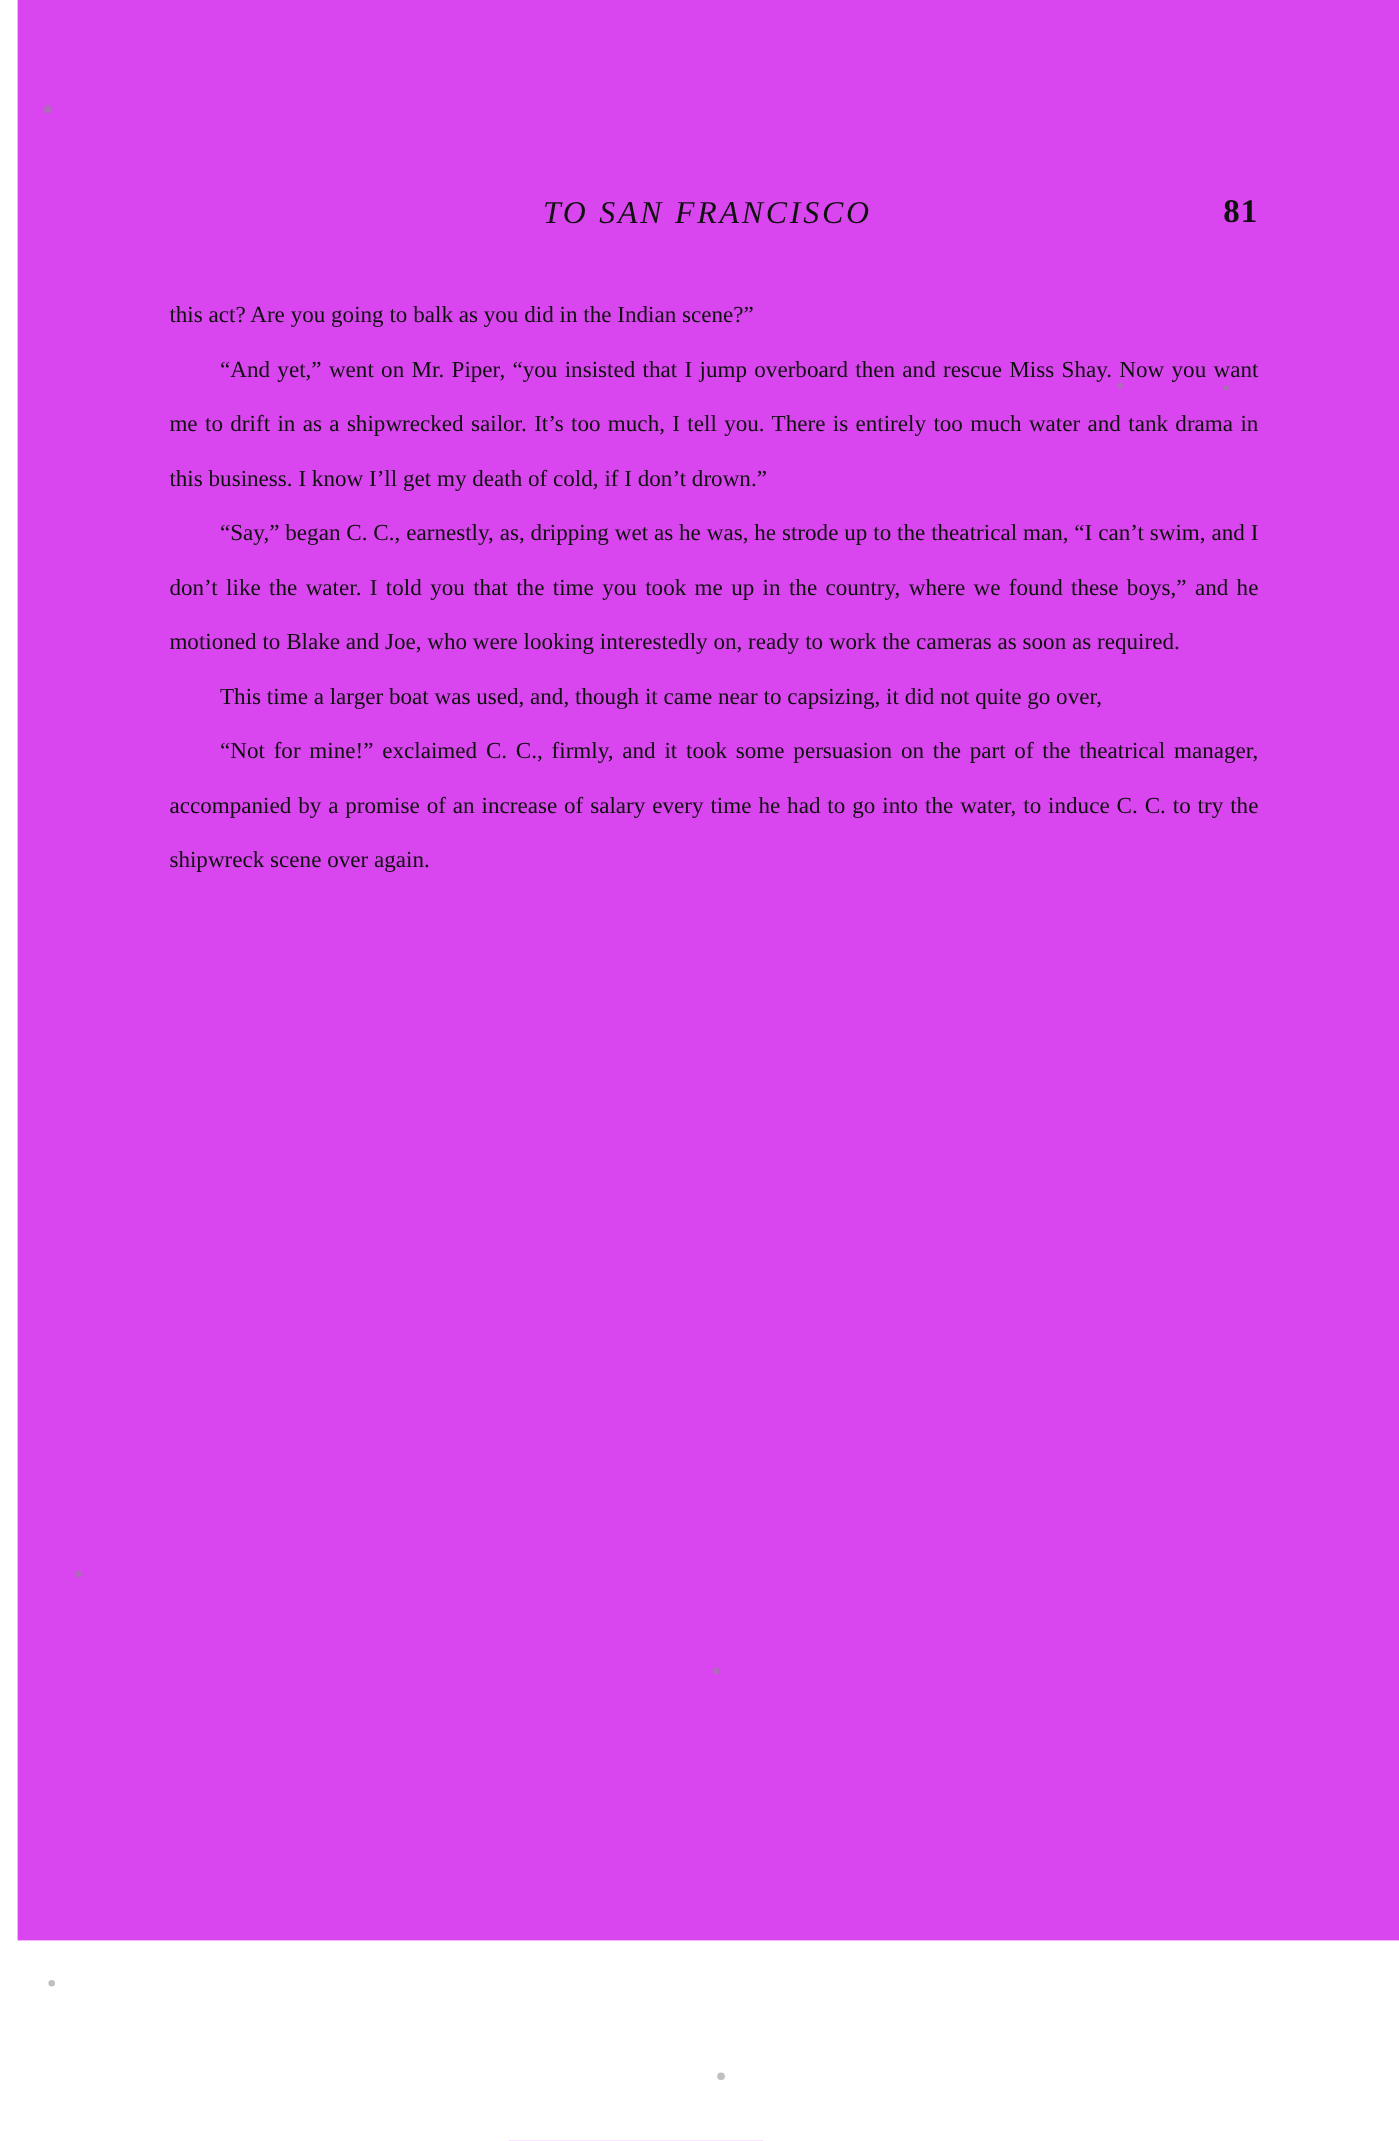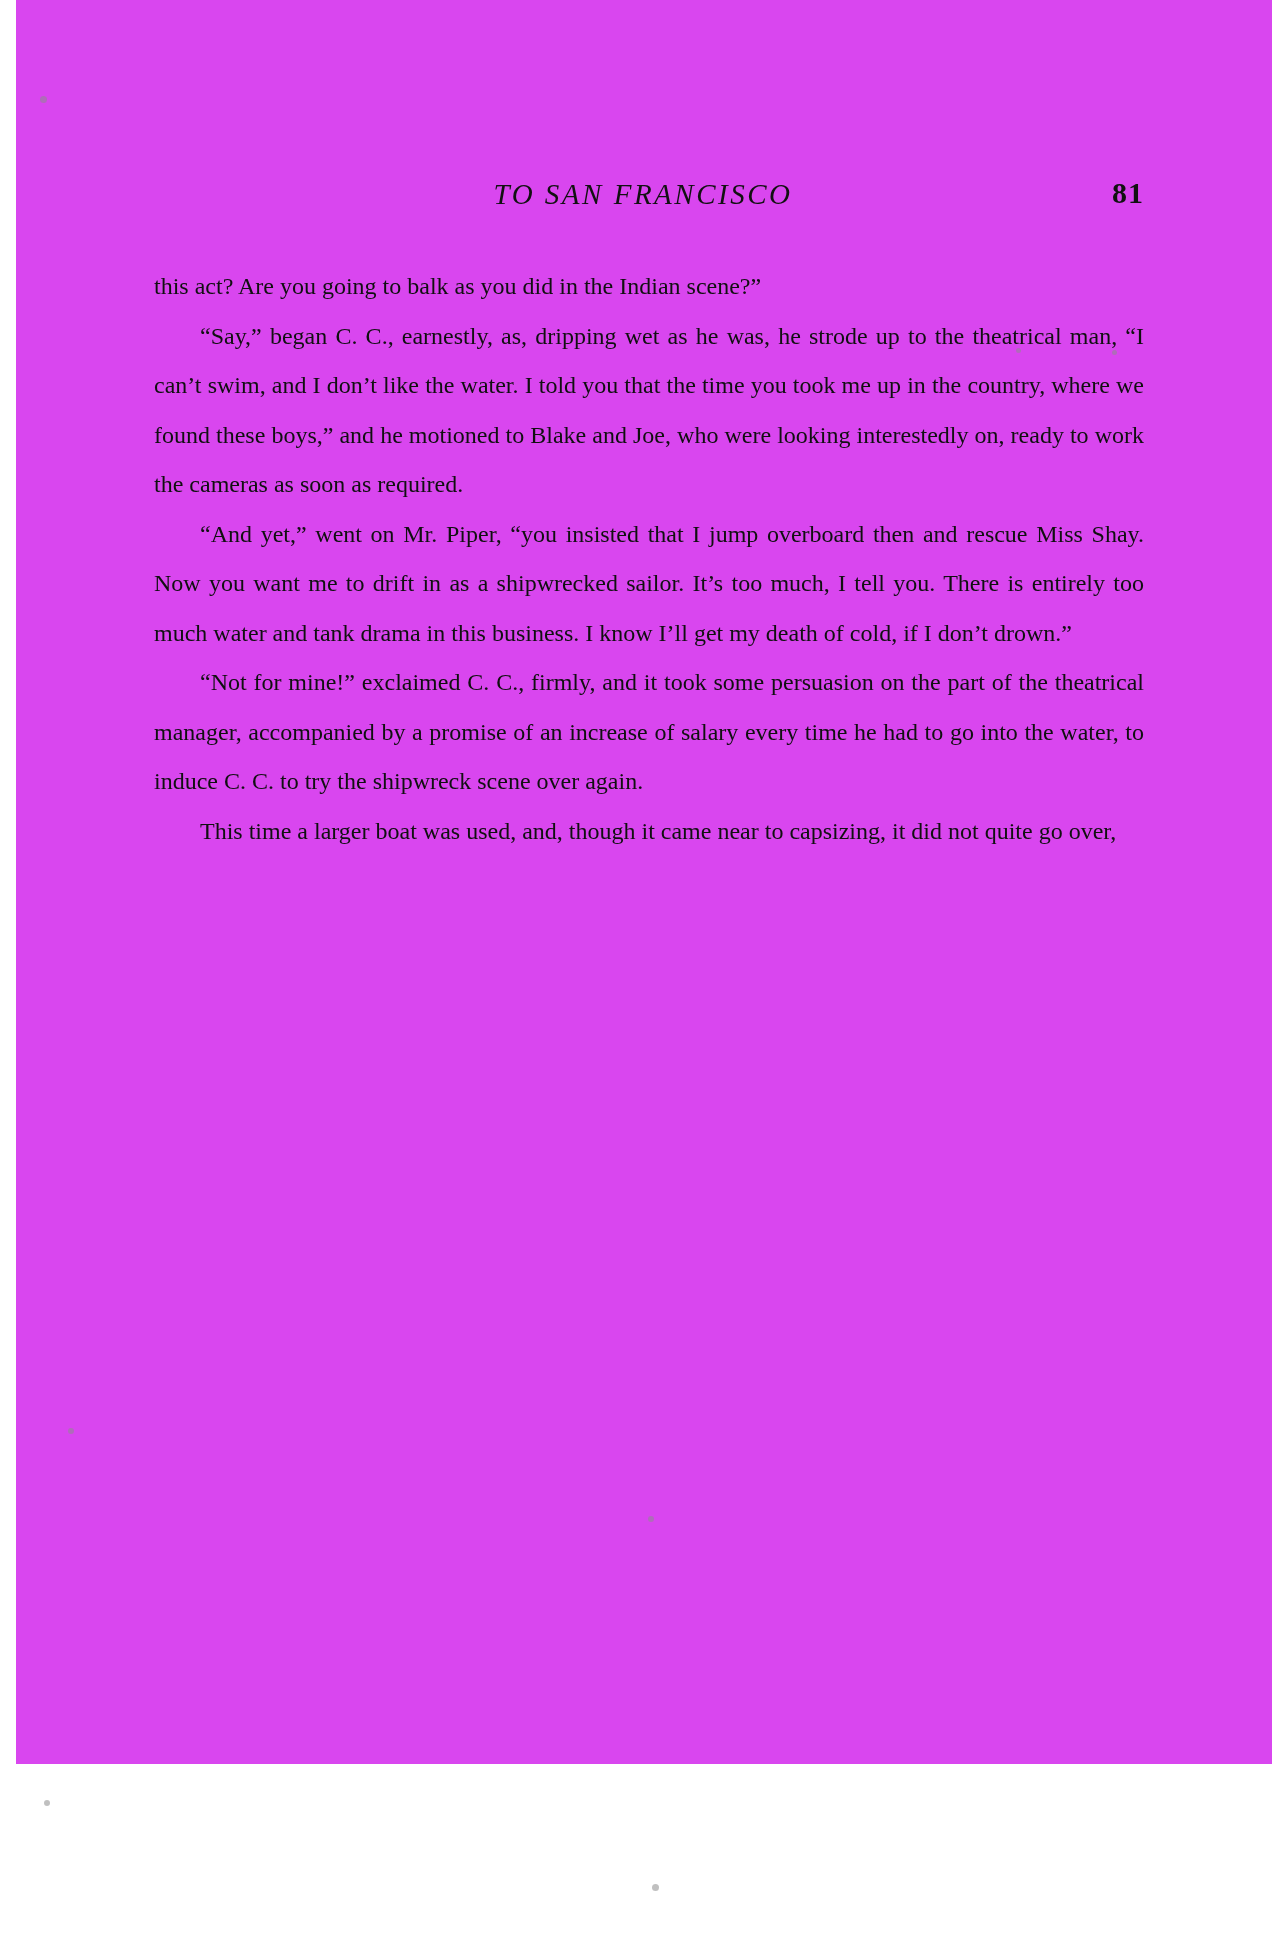--- a/index.html
+++ b/index.html
@@ -56,21 +56,21 @@
     font-family: "Liberation Serif", serif;
     font-size: 30px;
     font-weight: 700;
     letter-spacing: 1px;
     color: #111;
   }
   .body-text p {
     margin: 0;
     text-align: justify;
     text-justify: inter-word;
-    font-size: 24px;
+    font-size: 21px;
     line-height: 49.5px;
     text-indent: 46px;
     color: #101010;
     -webkit-font-smoothing: antialiased;
   }
   .body-text p.noindent {
     text-indent: 0;
   }
   .body-text p:last-child {
     text-align: justify;
@@ -97,20 +97,20 @@
 
   <div class="content">
 
     <div class="runhead">
       <div class="runhead-title">TO SAN FRANCISCO</div>
       <div class="runhead-folio">81</div>
     </div>
 
     <div class="body-text">
       <p class="noindent">this act?  Are you going to balk as you did in the Indian scene?”</p>
+      <p>“And yet,” went on Mr. Piper, “you insisted that I jump overboard then and rescue Miss Shay. Now you want me to drift in as a shipwrecked sailor.  It’s too much, I tell you.  There is entirely too much water and tank drama in this business.  I know I’ll get my death of cold, if I don’t drown.”</p>
       <p>“Say,” began C. C., earnestly, as, dripping wet as he was, he strode up to the theatrical man, “I can’t swim, and I don’t like the water.  I told you that the time you took me up in the country, where we found these boys,” and he motioned to Blake and Joe, who were looking interestedly on, ready to work the cameras as soon as required.</p>
-      <p>“And yet,” went on Mr. Piper, “you insisted that I jump overboard then and rescue Miss Shay. Now you want me to drift in as a shipwrecked sailor.  It’s too much, I tell you.  There is entirely too much water and tank drama in this business.  I know I’ll get my death of cold, if I don’t drown.”</p>
+      <p>This time a larger boat was used, and, though it came near to capsizing, it did not quite go over,</p>
       <p>“Not for mine!” exclaimed C. C., firmly, and it took some persuasion on the part of the theatrical manager, accompanied by a promise of an increase of salary every time he had to go into the water, to induce C. C. to try the shipwreck scene over again.</p>
-      <p>This time a larger boat was used, and, though it came near to capsizing, it did not quite go over,</p>
     </div>
 
   </div>
 </div>
 
 </body></html>

